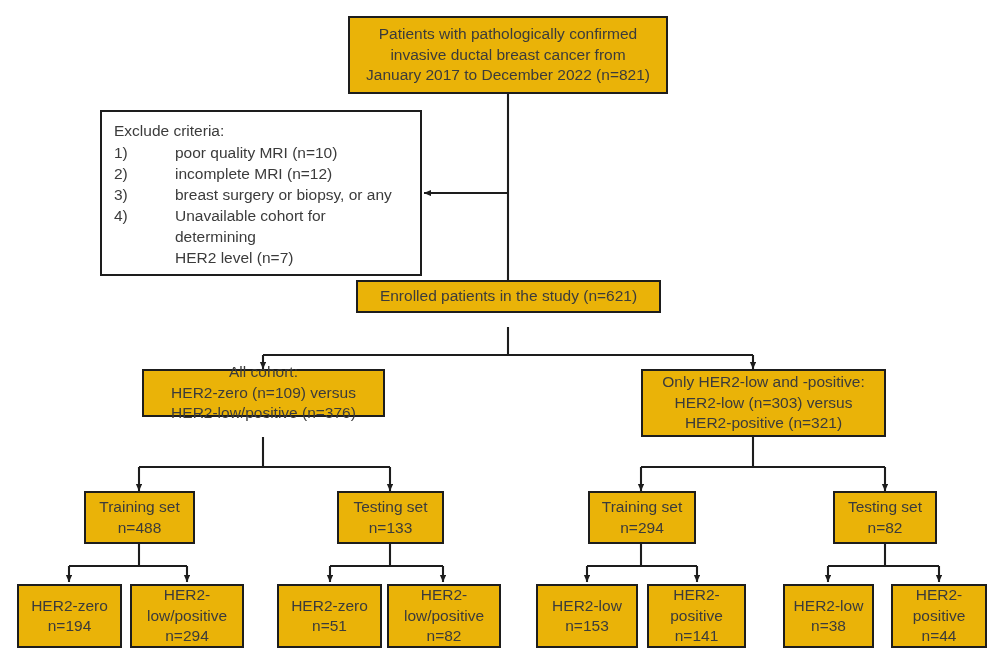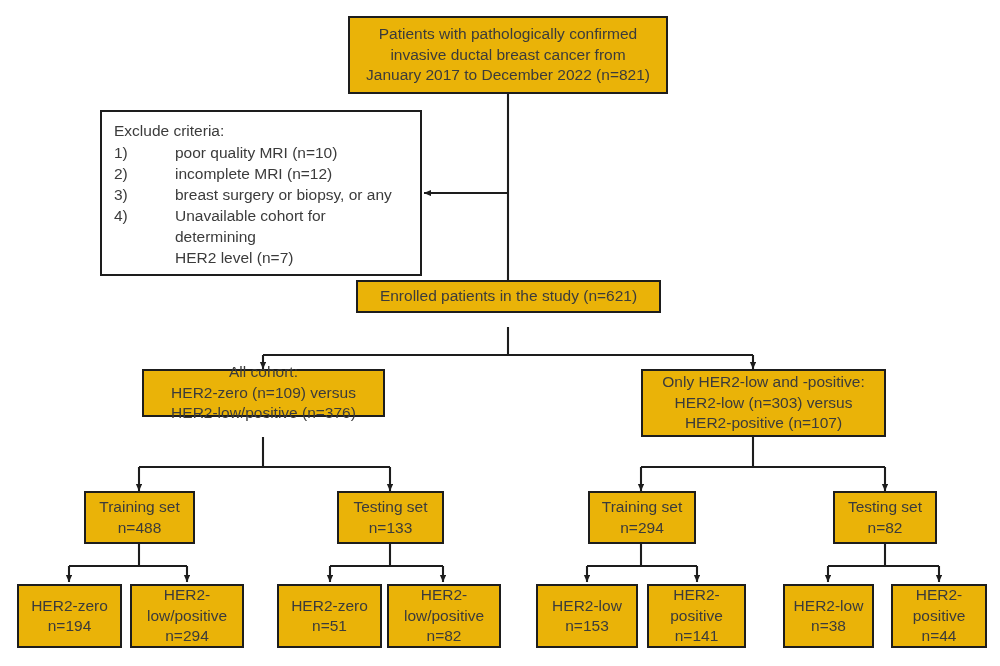--- a/index.html
+++ b/index.html
@@ -176,21 +176,21 @@
 
   <div class="node" style="left:142px; top:369px; width:243px; height:48px;">
     <span class="line">All cohort:</span>
     <span class="line">HER2-zero (n=109) versus</span>
     <span class="line">HER2-low/positive (n=376)</span>
   </div>
 
   <div class="node" style="left:641px; top:369px; width:245px; height:68px;">
     <span class="line">Only HER2-low and -positive:</span>
     <span class="line">HER2-low (n=303) versus</span>
-    <span class="line">HER2-positive (n=107)</span>
+    <span class="line">HER2-positive (n=321)</span>
   </div>
 
   <div class="node" style="left:84px; top:491px; width:111px; height:53px;">
     <span class="line">Training set</span>
     <span class="line">n=488</span>
   </div>
 
   <div class="node" style="left:337px; top:491px; width:107px; height:53px;">
     <span class="line">Testing set</span>
     <span class="line">n=133</span>

